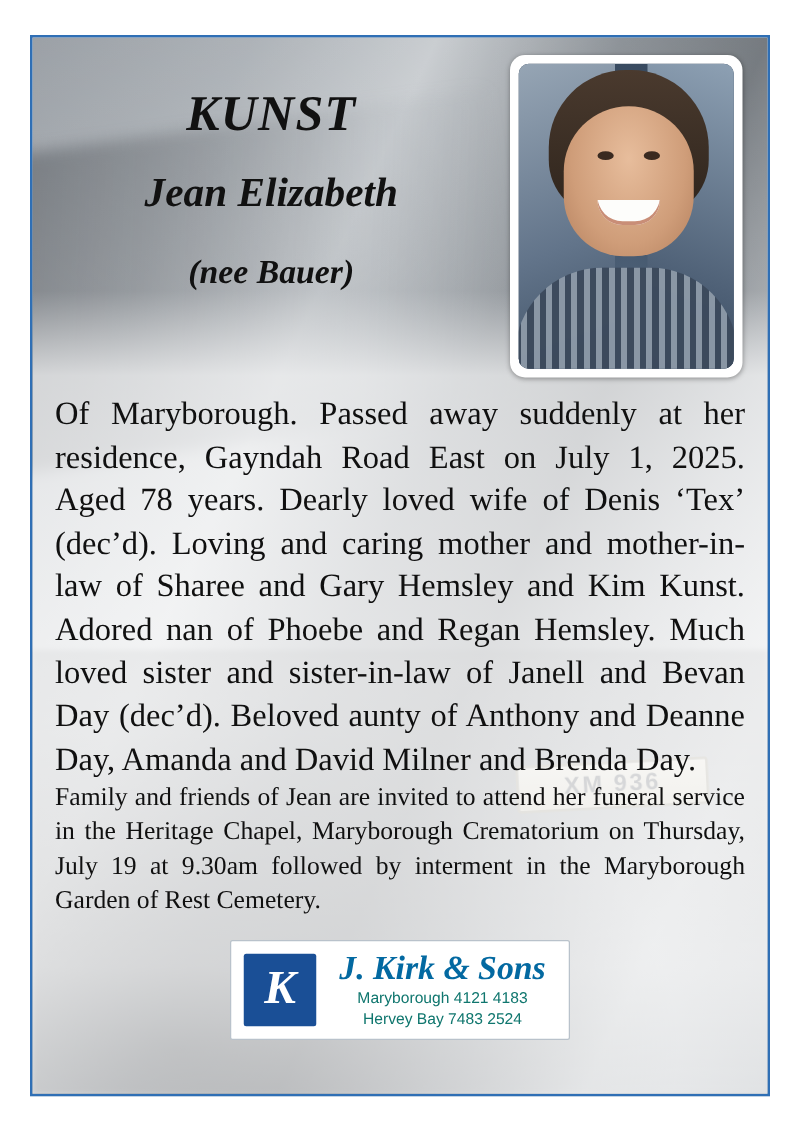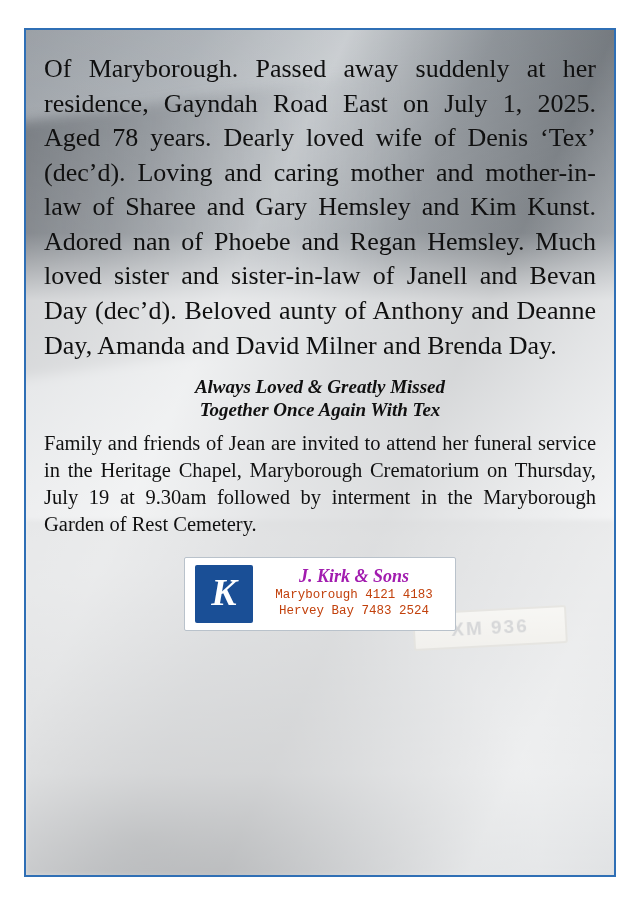--- a/index.html
+++ b/index.html
@@ -300,52 +300,69 @@
   }
   .logo-text {
     flex: 1 1 auto;
     text-align: center;
     color: #1a4f96;
   }
   .logo-name {
     font-family: "Liberation Serif", serif;
     font-style: italic;
     font-weight: bold;
-    font-size: 18px;
+    font-size: 27px;
     line-height: 1.1;
-    color: #a21caf;
+    color: #0369a1;
     white-space: nowrap;
   }
   .logo-line {
-    font-family: Liberation Mono, monospace;
+    font-family: Liberation Sans, sans-serif;
     font-size: 12.5px;
     line-height: 1.35;
-    color: #c2410c;
+    color: #0f766e;
     white-space: nowrap;
   }
 </style>
 </head>
 <body>
 
 <div class="notice">
   <div class="frame">
 
     <div class="bg-photo"></div>
     <div class="bg-plate">XM 936</div>
     <div class="veil"></div>
 
     <div class="content">
 
+      <div class="header">
+        <div class="names">
+          <div class="surname">KUNST</div>
+          <div class="given-name">Jean Elizabeth</div>
+          <div class="nee">(nee Bauer)</div>
+        </div>
+
+        <div class="portrait">
+          <div class="portrait-photo">
+            <div class="p-bg-left"></div>
+            <div class="p-bg-right"></div>
+            <div class="p-hair"></div>
+            <div class="p-face">
+              <span class="p-eye left"></span>
+              <span class="p-eye right"></span>
+              <span class="p-mouth"></span>
+            </div>
+            <div class="p-body"></div>
+          </div>
+        </div>
+      </div>
 
       <p class="obit-body">Of Maryborough. Passed away suddenly at her residence, Gayndah Road East on July 1, 2025. Aged 78 years. Dearly loved wife of Denis ‘Tex’ (dec’d). Loving and caring mother and mother-in-law of Sharee and Gary Hemsley and Kim Kunst. Adored nan of Phoebe and Regan Hemsley. Much loved sister and sister-in-law of Janell and Bevan Day (dec’d). Beloved aunty of Anthony and Deanne Day, Amanda and David Milner and Brenda Day.</p>
 
-      <div class="verse">
-        <div>Always Loved &amp; Greatly Missed</div>
-        <div>Together Once Again With Tex</div>
-      </div>
 
       <p class="service">Family and friends of Jean are invited to attend her funeral service in the Heritage Chapel, Maryborough Crematorium on Thursday, July 19 at 9.30am followed by interment in the Maryborough Garden  of Rest Cemetery.</p>
 
       <div class="logo-wrap">
         <div class="logo-mark">
           <span class="k">K</span>
         </div>
         <div class="logo-text">
           <div class="logo-name">J. Kirk &amp; Sons</div>
           <div class="logo-line">Maryborough 4121 4183</div>

